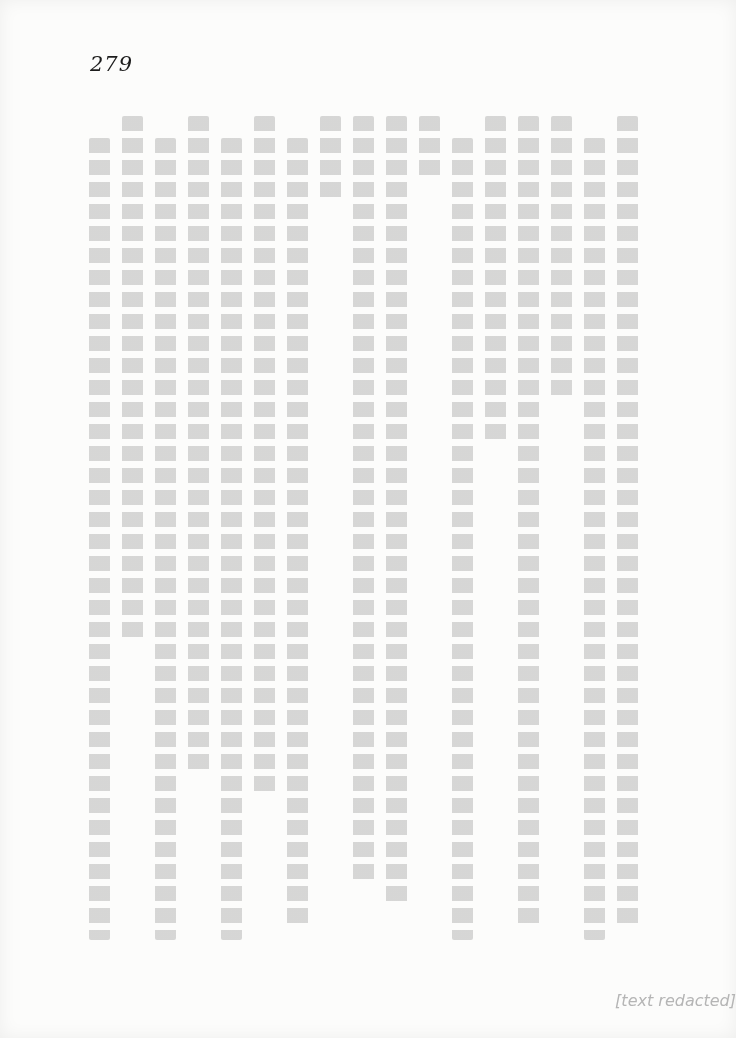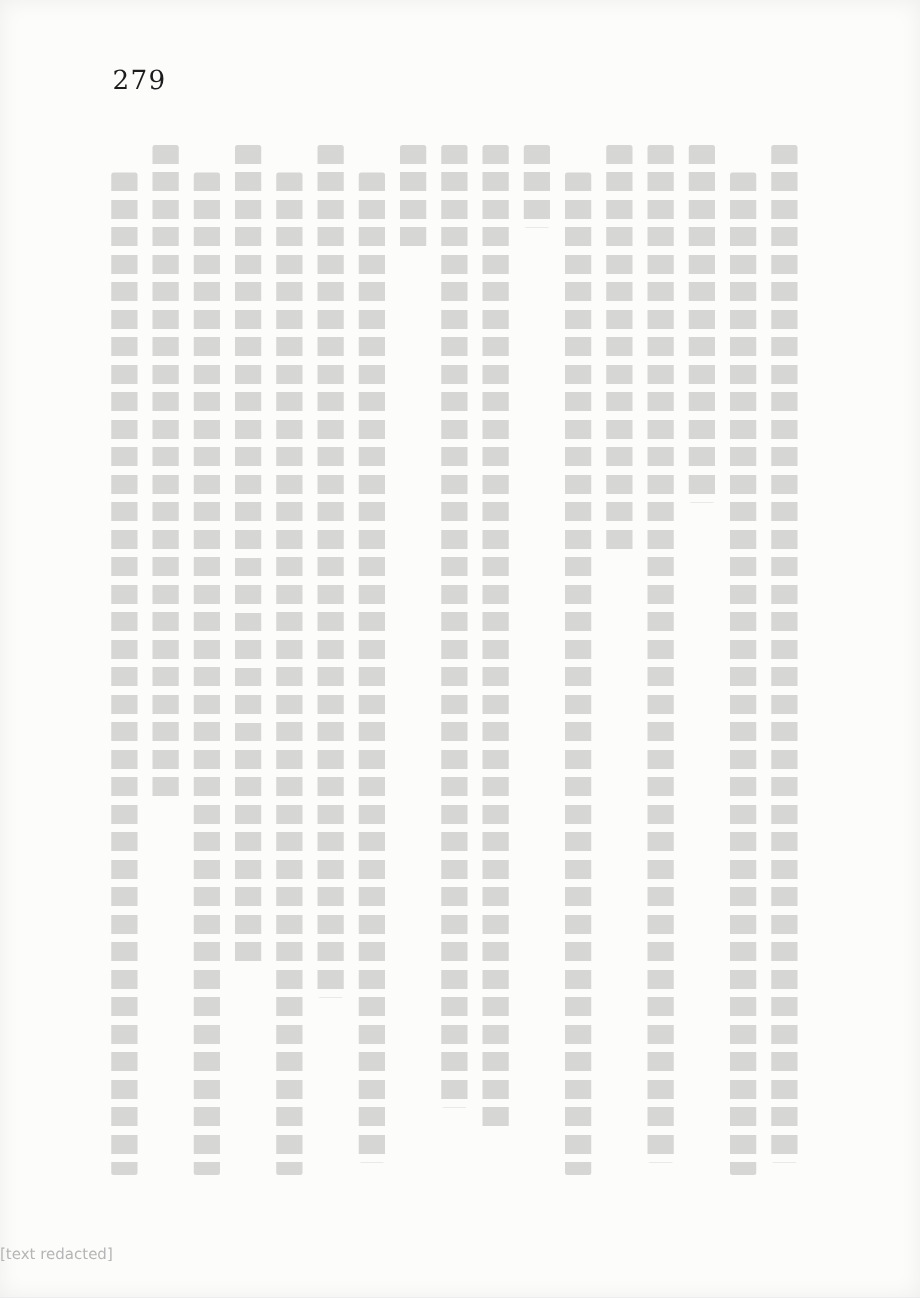--- a/index.html
+++ b/index.html
@@ -8,20 +8,21 @@
     background: #e8e8e8;
   }
   .page {
     position: relative;
     width: 736px;
     height: 1038px;
     background: #fcfcfb;
     font-family: "DejaVu Serif", serif;
     overflow: hidden;
     box-shadow: inset 0 0 18px rgba(0,0,0,0.06);
+    font-style: italic;
   }
   .page-number {
     position: absolute;
     top: 52px;
     left: 90px;
     font-size: 21px;
     color: #1c1c1c;
     letter-spacing: 1px;
   }
   
@@ -50,22 +51,22 @@
       #fcfcfb 15px, #fcfcfb 22px
     );
     opacity: 0.18;
     border-radius: 2px;
   }
   .redaction-notice {
     position: absolute;
     bottom: 28px;
     left: 0;
     width: 100%;
-    text-align: left;
-    font-size: 12px;
+    text-align: right;
+    font-size: 16px;
     color: #b5b5b5;
     font-family: "DejaVu Sans", sans-serif;
   }
 </style>
 </head>
 <body>
 
 <div class="page">
   <div class="page-number">279</div>
 

